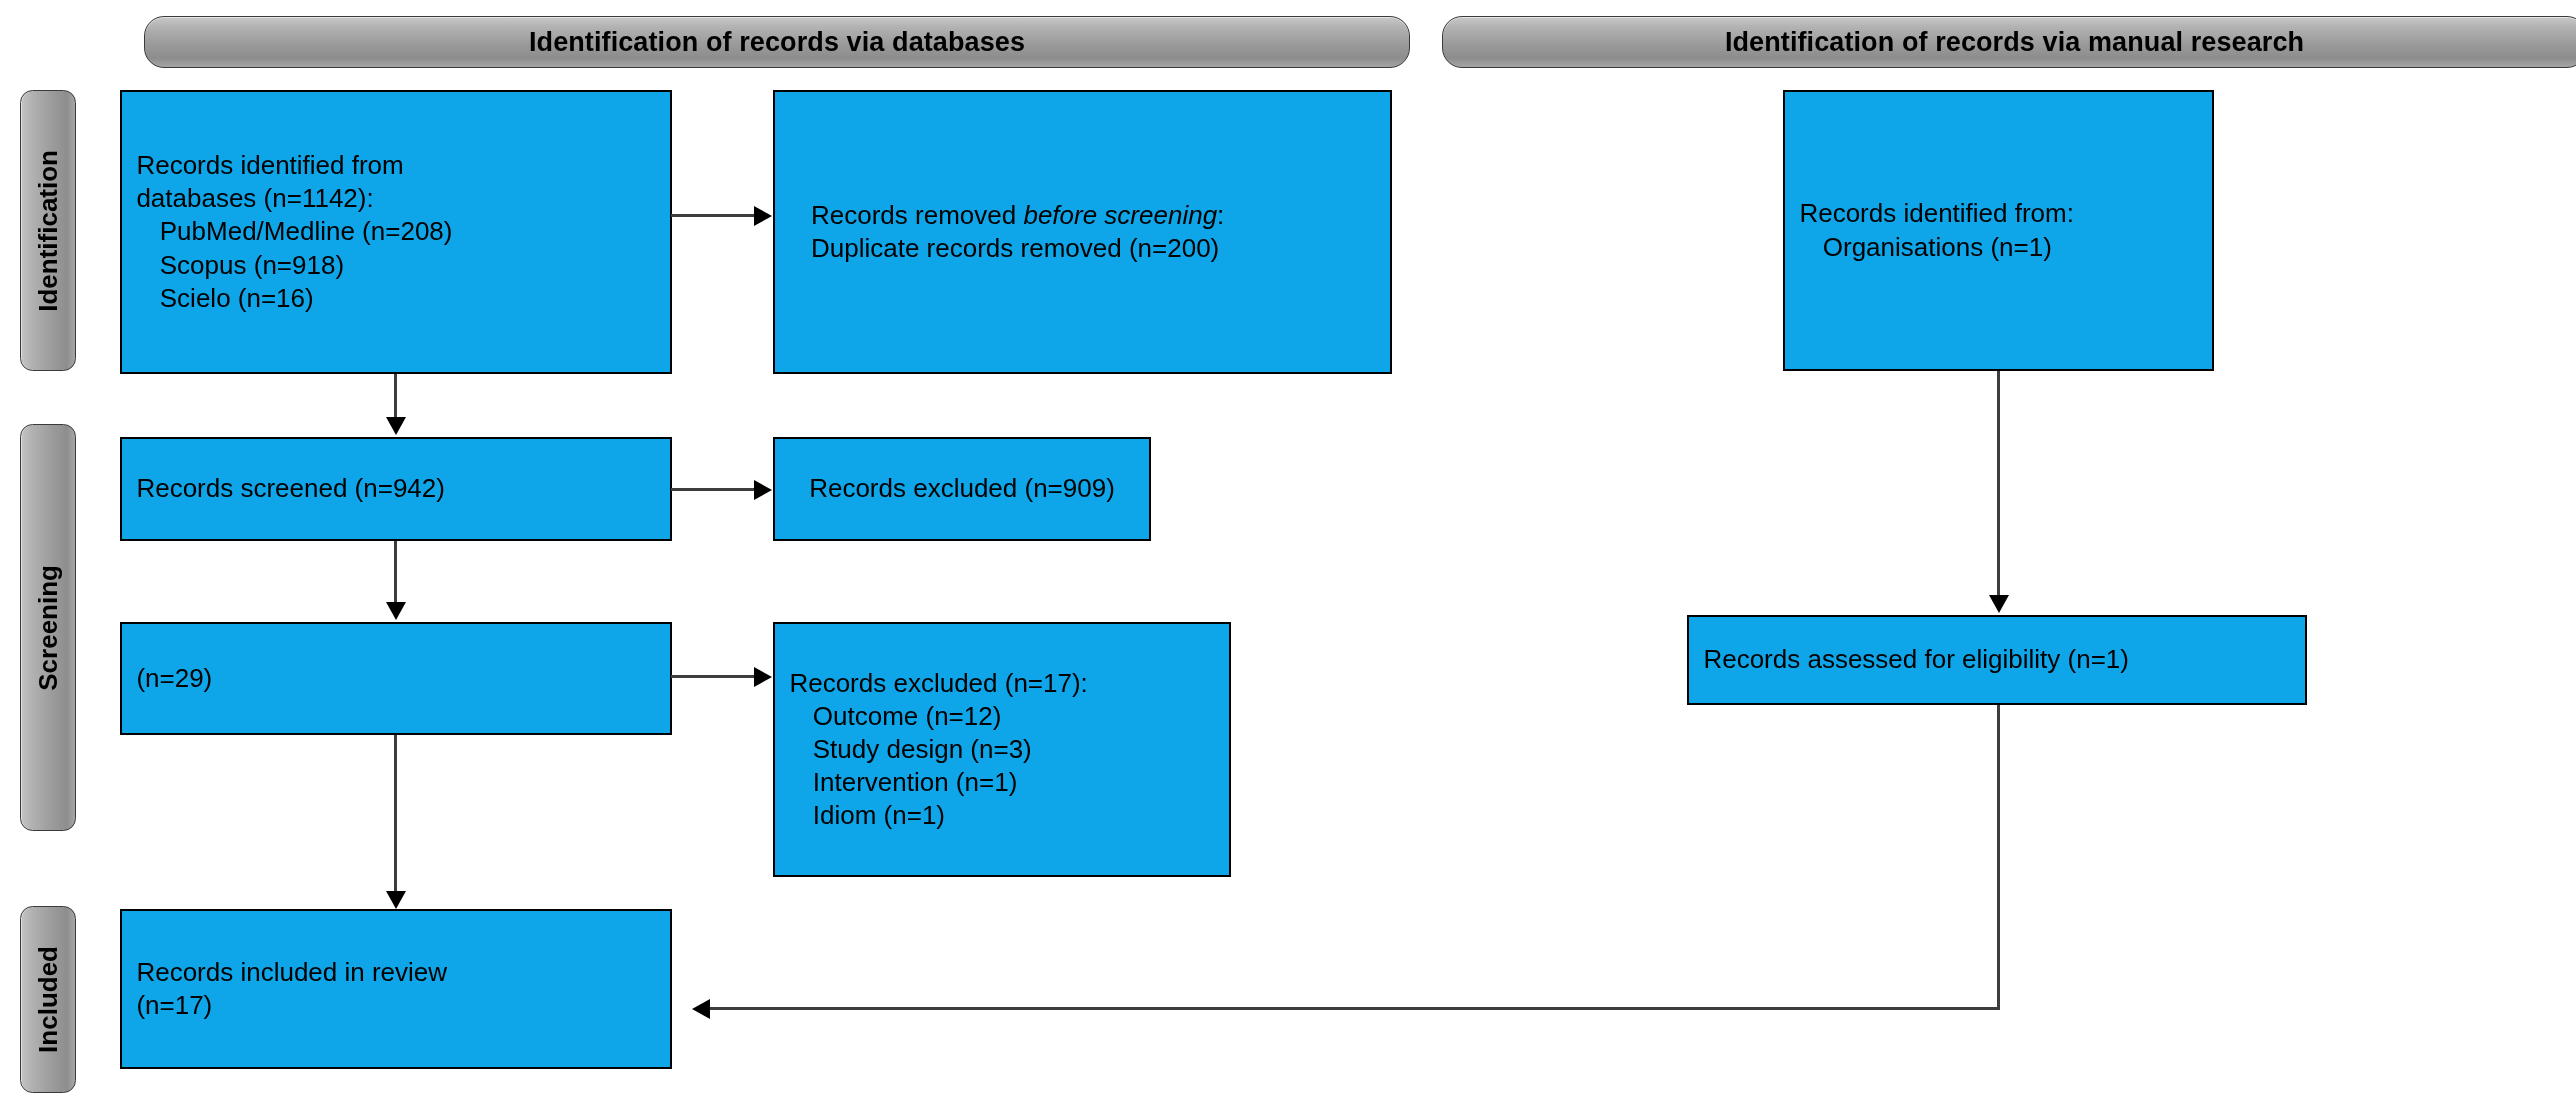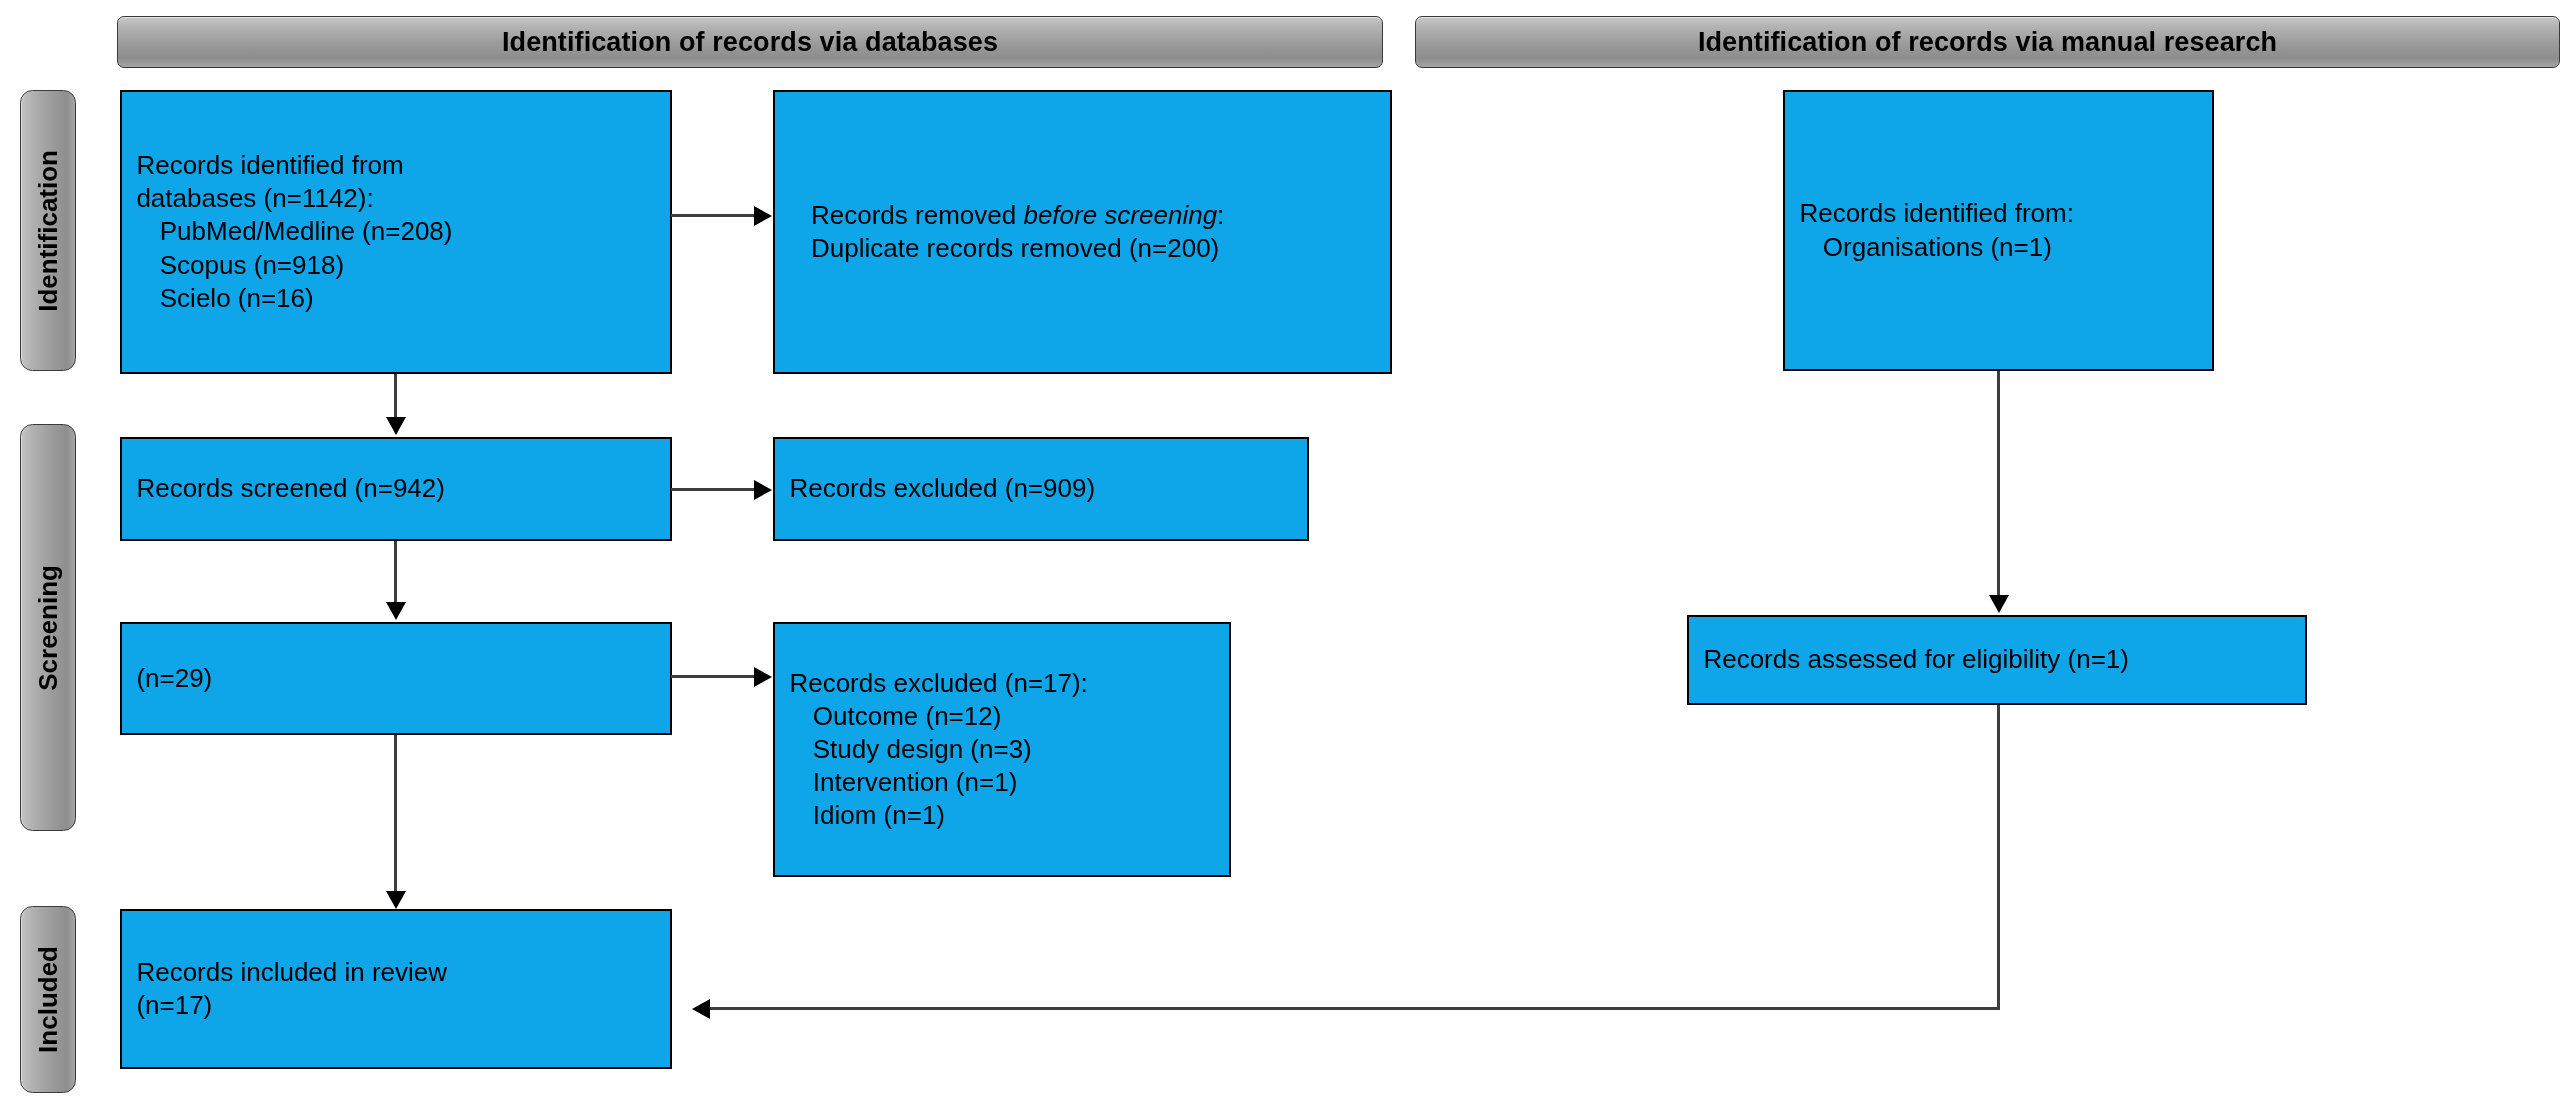--- a/index.html
+++ b/index.html
@@ -3,26 +3,27 @@
 <meta charset="utf-8">
 <style>
   html,body{margin:0;padding:0;background:#ffffff;}
   body{font-family:"Liberation Sans","DejaVu Sans",sans-serif;}
   #stage{position:relative;width:2576px;height:1110px;background:#fff;overflow:hidden;}
 
   
   .banner{
     position:absolute;
     border:1.8px solid #3a3a3a;
-    border-radius:7px;
+    border-radius:20px;
     background:linear-gradient(to bottom,#c9c9c9 0%,#b4b4b4 18%,#9a9a9a 55%,#8d8d8d 82%,#a5a5a5 100%);
     box-shadow:inset 0 0.9px 0 rgba(255,255,255,.55);
     display:flex;align-items:center;justify-content:center;
     color:#000;font-weight:bold;letter-spacing:0.1px;
     box-sizing:border-box;
+    margin-left:27px;
   }
   .banner span{font-size:27px;line-height:1;}
 
   
   .sidebar{
     position:absolute;
     border:1.8px solid #3a3a3a;
     border-radius:12.6px;
     background:linear-gradient(to right,#c4c4c4 0%,#b2b2b2 20%,#9b9b9b 58%,#8e8e8e 85%,#a6a6a6 100%);
     box-shadow:inset 0.9px 0 0 rgba(255,255,255,.5);
@@ -96,21 +97,21 @@
   <div class="hline" style="left:671px;top:214px;width:84px;"></div>
   <div class="arrow-r" style="left:754px;top:206px;"></div>
 
   <div class="vline" style="left:394px;top:374px;width:2.7px;height:45px;"></div>
   <div class="arrow-d" style="left:386px;top:417px;"></div>
 
   <div class="box" style="left:120px;top:437px;width:552px;height:104px;">
     <div class="ln">Records screened (n=942)</div>
   </div>
 
-  <div class="box" style="left:773px;top:437px;width:536px;height:104px;">
+  <div class="box" style="left:773px;top:437px;width:378px;height:104px;align-items:center;">
     <div class="ln">Records excluded (n=909)</div>
   </div>
 
   <div class="hline" style="left:671px;top:488px;width:84px;"></div>
   <div class="arrow-r" style="left:754px;top:480px;"></div>
 
   <div class="vline" style="left:394px;top:541px;width:2.7px;height:63px;"></div>
   <div class="arrow-d" style="left:386px;top:602px;"></div>
 
   <div class="box" style="left:120px;top:622px;width:552px;height:113px;">

